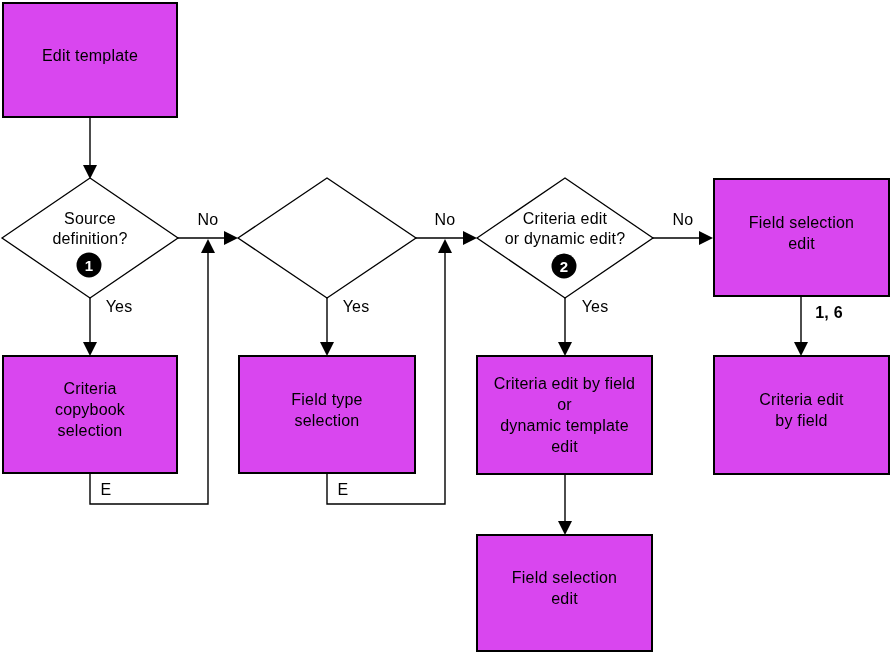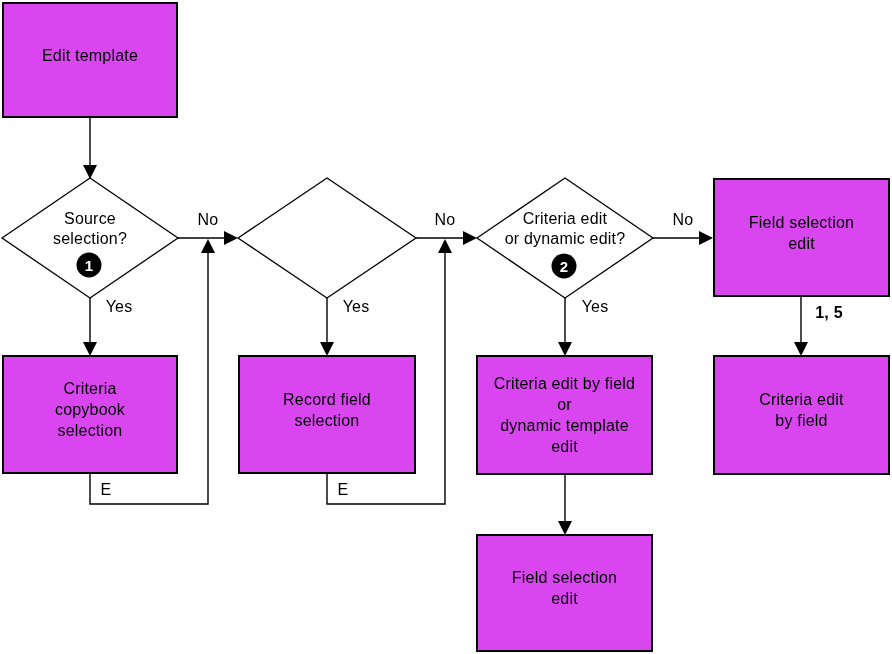--- a/index.html
+++ b/index.html
@@ -119,49 +119,49 @@
 
   <div class="box" style="left:2px; top:2px; width:176px; height:116px;">Edit template</div>
 
   <div class="box" style="left:713px; top:178px; width:177px; height:119px;">Field selection
 edit</div>
 
   <div class="box" style="left:2px; top:355px; width:176px; height:119px;">Criteria
 copybook
 selection</div>
 
-  <div class="box" style="left:238px; top:355px; width:178px; height:119px;">Record field
+  <div class="box" style="left:238px; top:355px; width:178px; height:119px;">Field type
 selection</div>
 
   <div class="box tall-text" style="left:476px; top:355px; width:177px; height:120px;">Criteria edit by field
 or
 dynamic template
 edit</div>
 
   <div class="box" style="left:476px; top:534px; width:177px; height:118px;">Field selection
 edit</div>
 
   <div class="box" style="left:713px; top:355px; width:177px; height:120px;">Criteria edit
 by field</div>
 
   <div class="dlabel" style="left:90px; top:229px;">Source
-selection?</div>
+definition?</div>
   <div class="badge" style="left:89px; top:265px;">1</div>
 
 
   <div class="dlabel" style="left:565px; top:229px;">Criteria edit
 or dynamic edit?</div>
   <div class="badge" style="left:564px; top:266px;">2</div>
 
   <span class="elabel" style="left:208px; top:220px;">No</span>
   <span class="elabel" style="left:445px; top:220px;">No</span>
   <span class="elabel" style="left:683px; top:220px;">No</span>
 
   <span class="elabel" style="left:119px; top:307px;">Yes</span>
   <span class="elabel" style="left:356px; top:307px;">Yes</span>
   <span class="elabel" style="left:595px; top:307px;">Yes</span>
 
   <span class="elabel" style="left:106px; top:490px;">E</span>
   <span class="elabel" style="left:343px; top:490px;">E</span>
 
-  <span class="elabel bold" style="left:829px; top:313px;">1, 5</span>
+  <span class="elabel bold" style="left:829px; top:313px;">1, 6</span>
 
 </div>
 
 </body></html>

